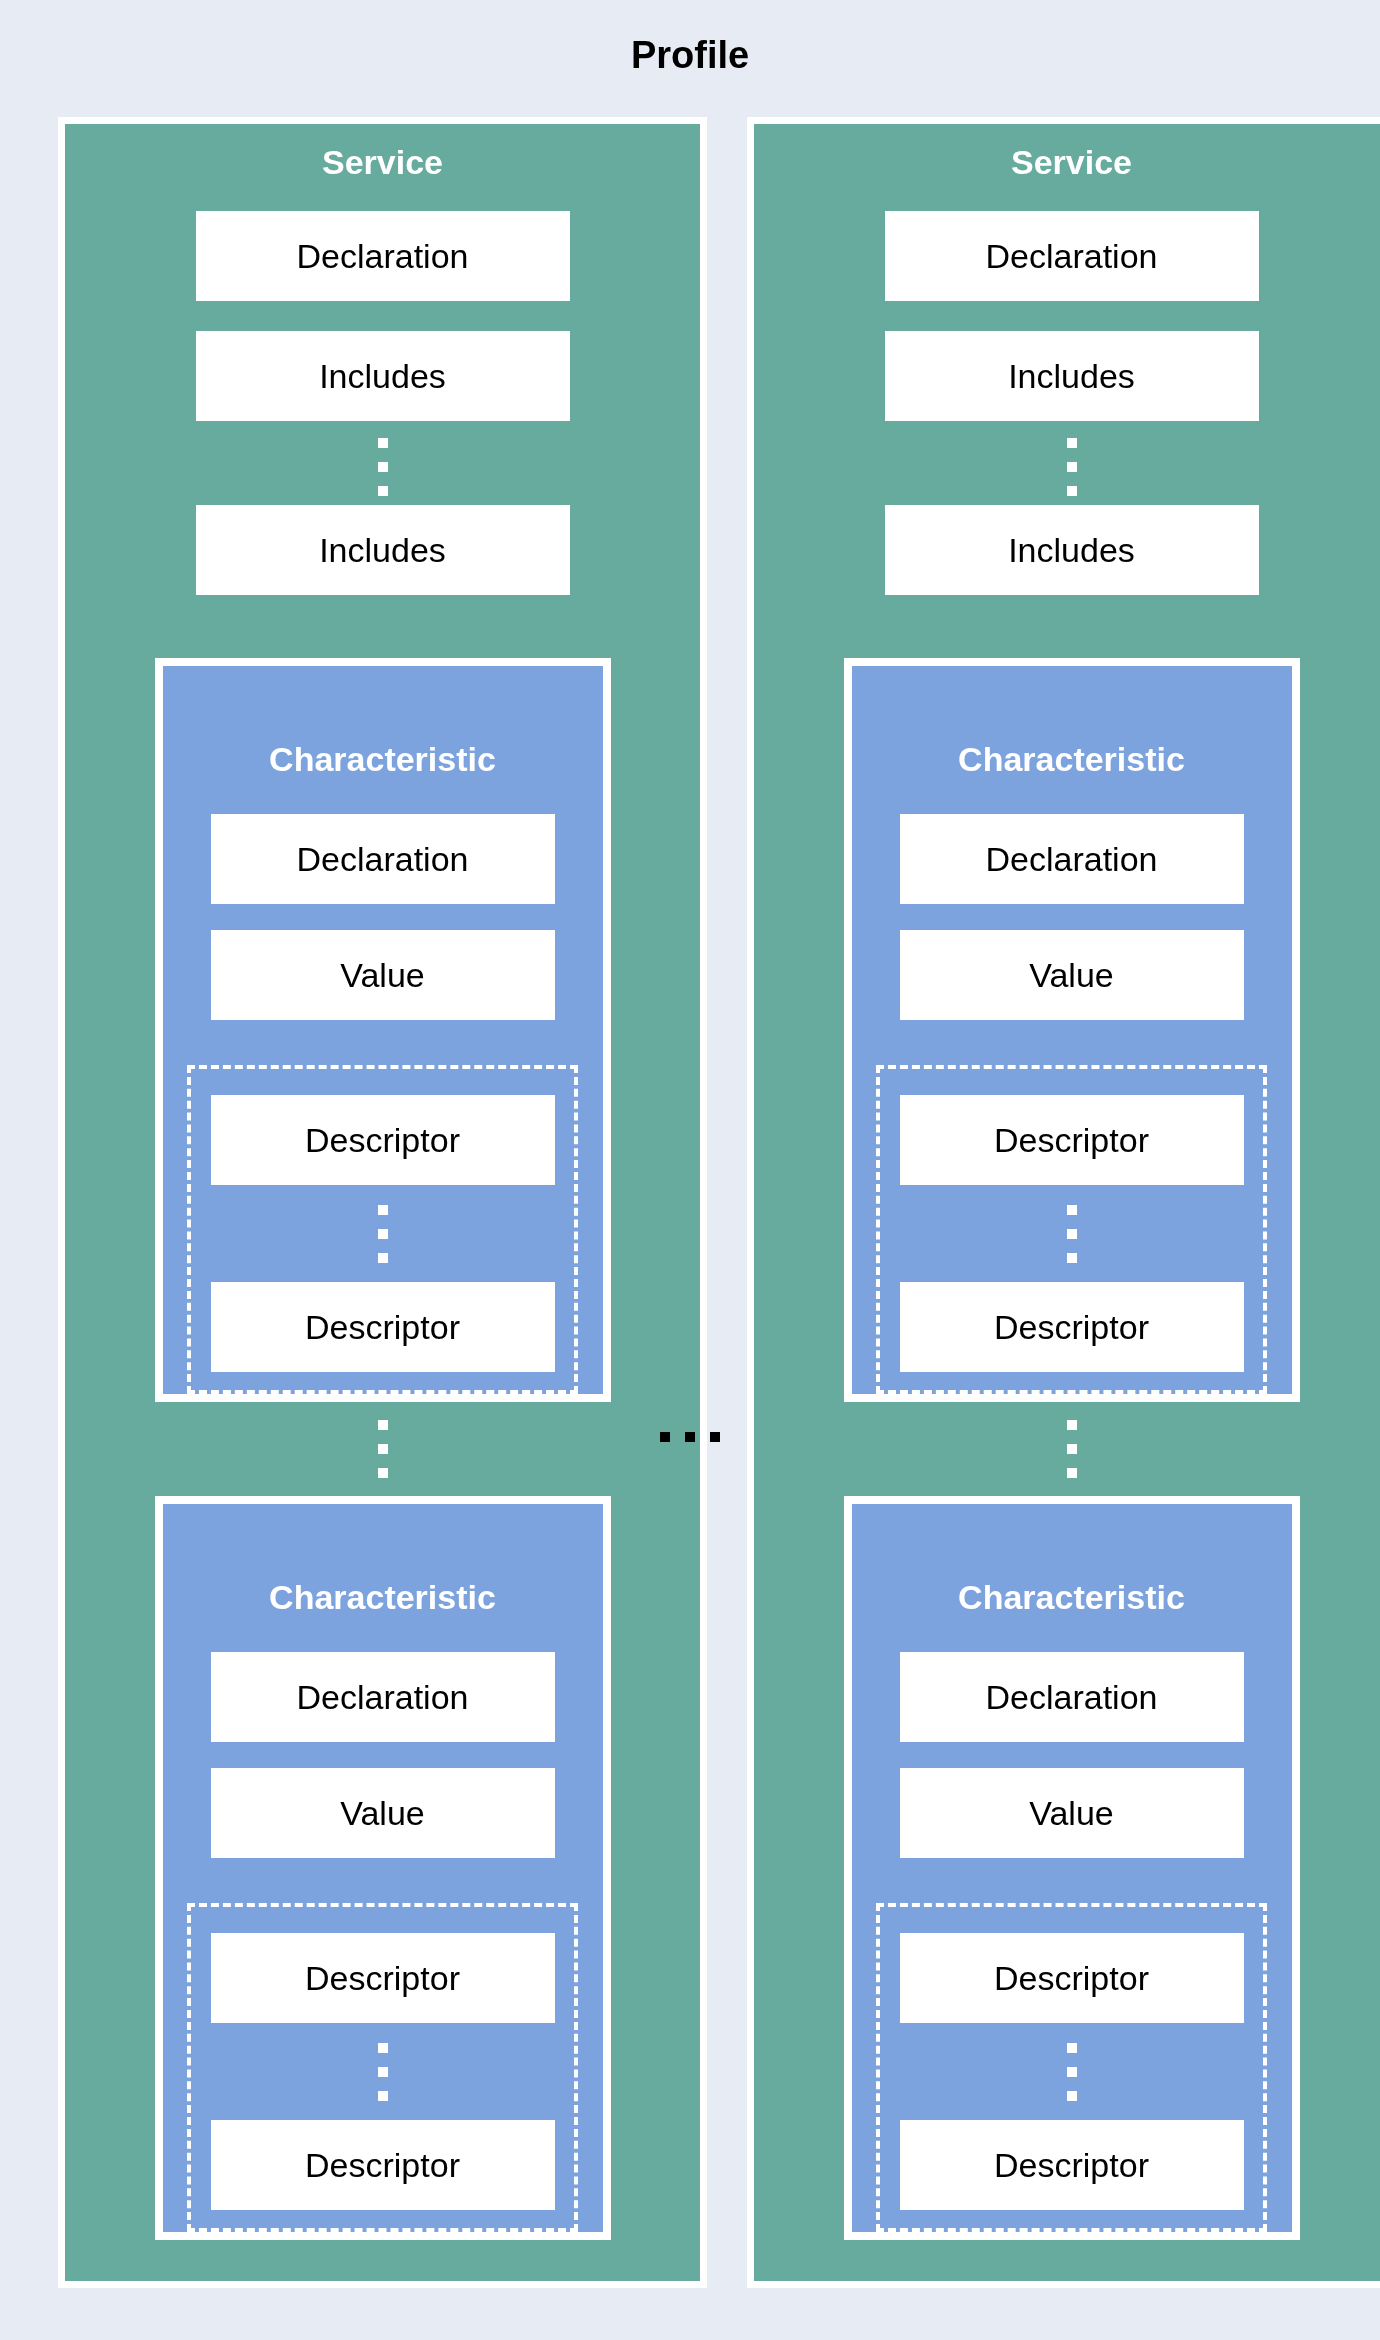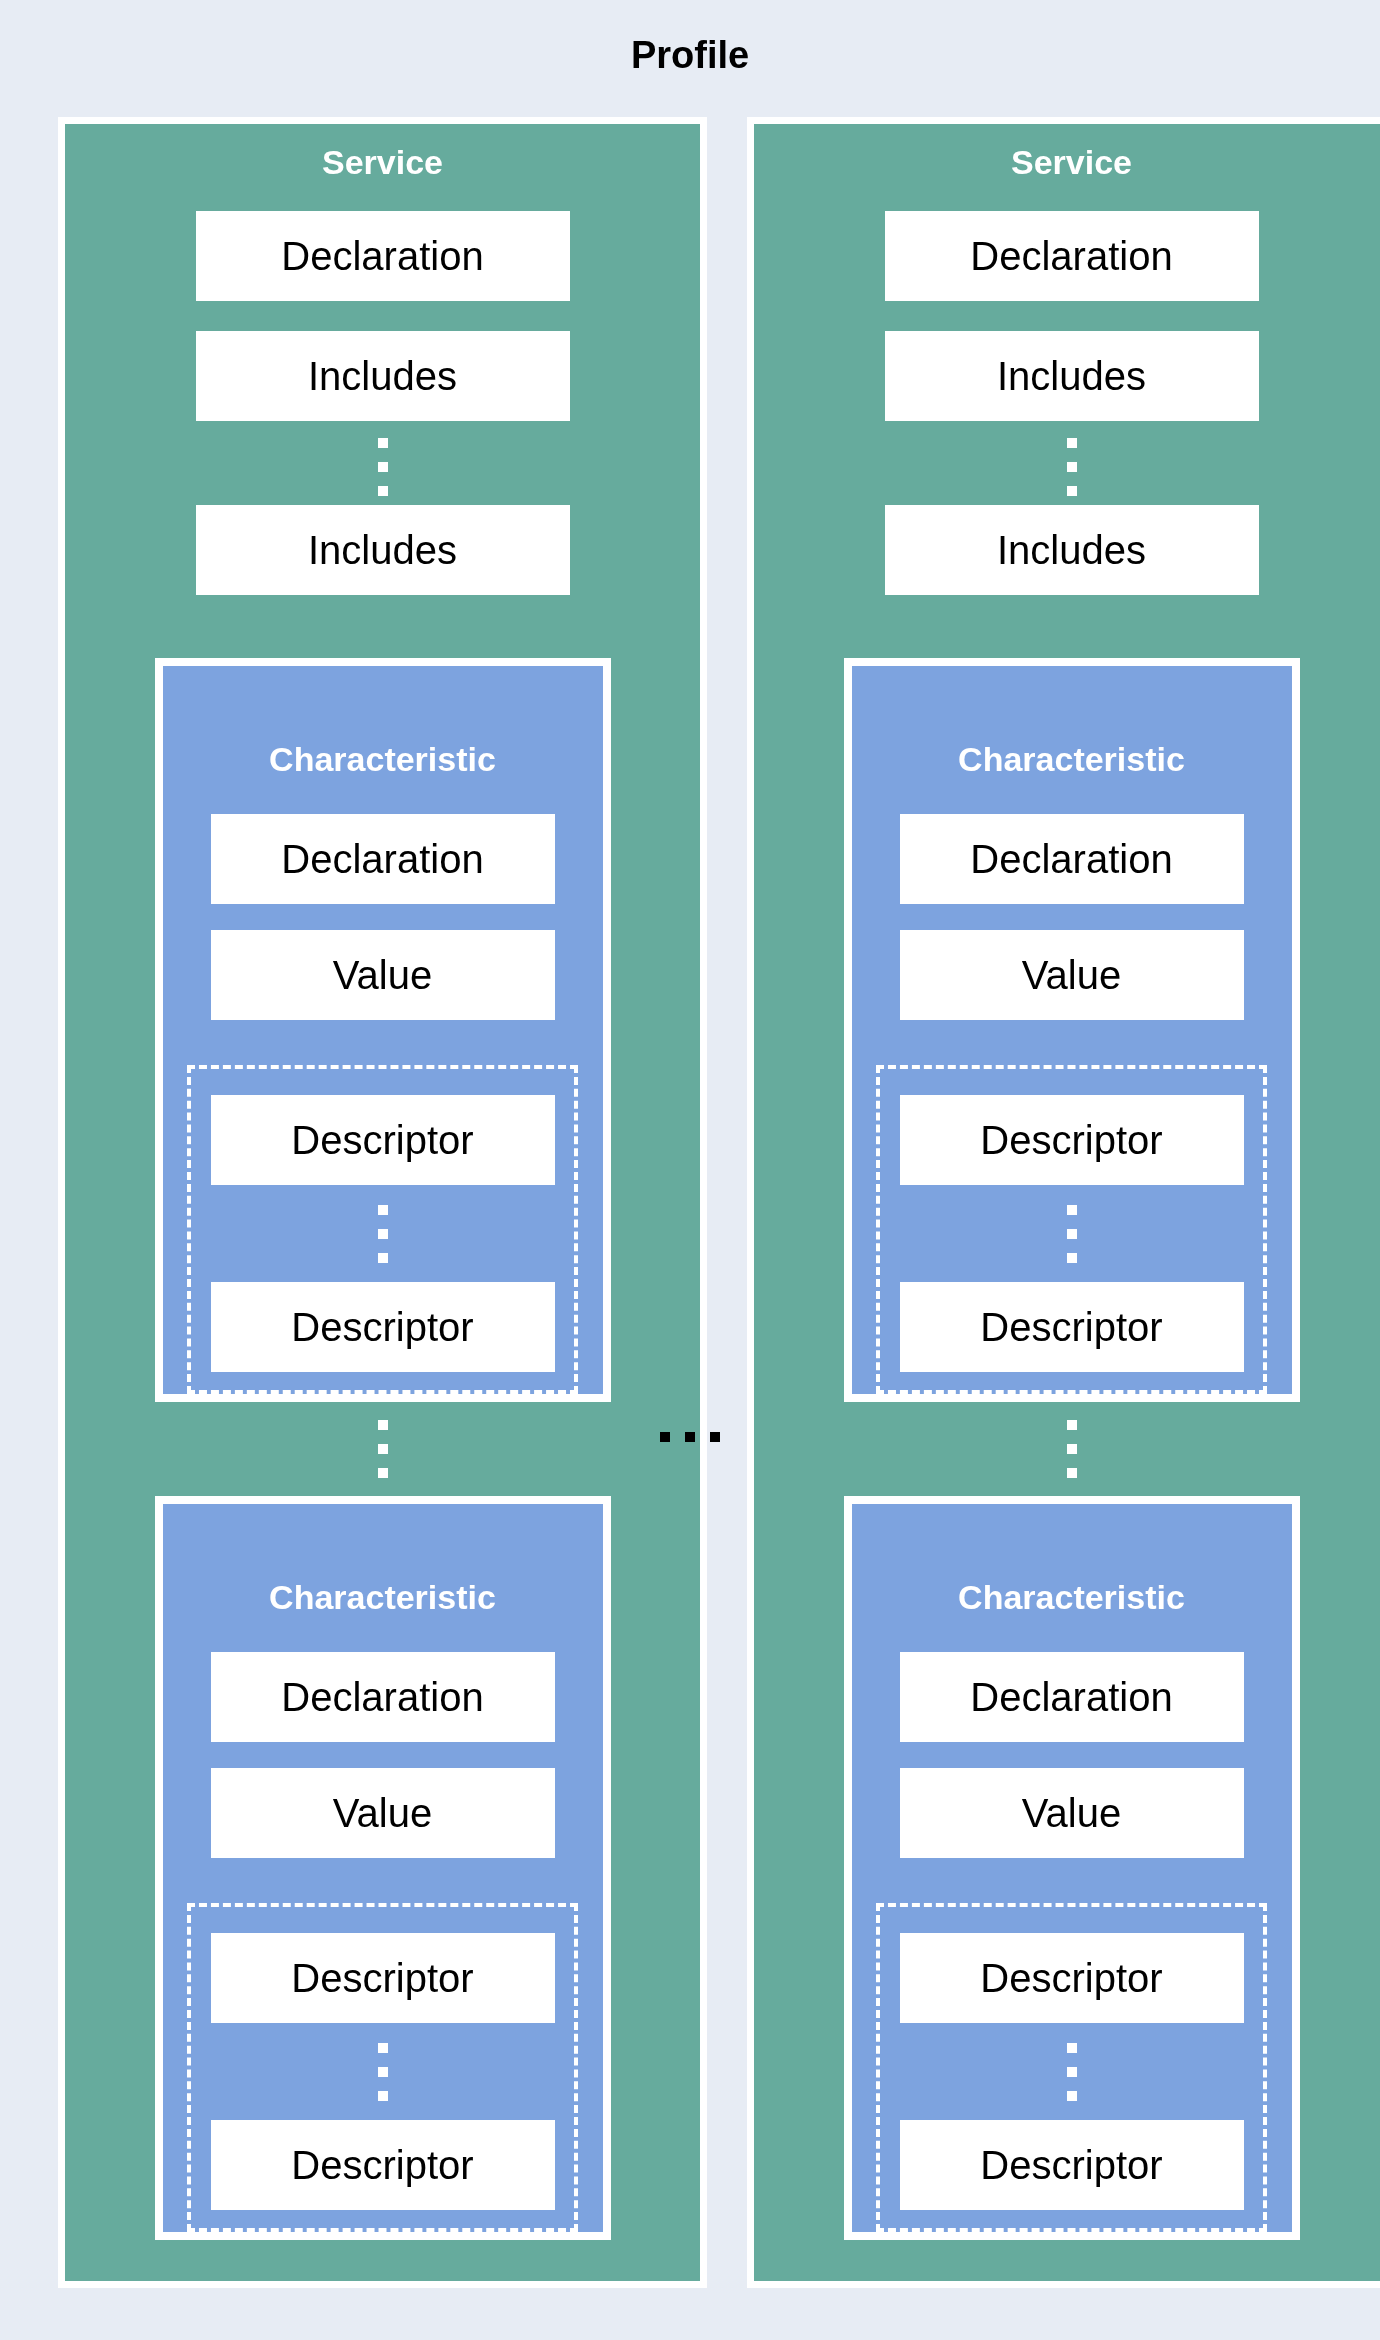--- a/index.html
+++ b/index.html
@@ -28,21 +28,21 @@
 
   .svc-title, .char-title {
     font-size: 34px; font-weight: 700; line-height: 44px;
     color: var(--heading-text, #FFF); flex: none;
   }
   .svc-title { margin-top: 16px; }
 
   .wbox {
     background: var(--box-fill, #FFF); height: 90px; flex: none;
     display: flex; align-items: center; justify-content: center;
-    font-size: 40px; color: var(--box-text, #000);
+    font-size: 34px; color: var(--box-text, #000);
   }
   .w-svc  { width: 374px; }
   .w-char { width: 344px; }
 
   .svc-declaration { margin-top: 27px; }
   .svc-includes-1  { margin-top: 30px; }
 
   .vdots {
     width: 10px; height: 58px; flex: none;
     background: repeating-linear-gradient(to bottom,

